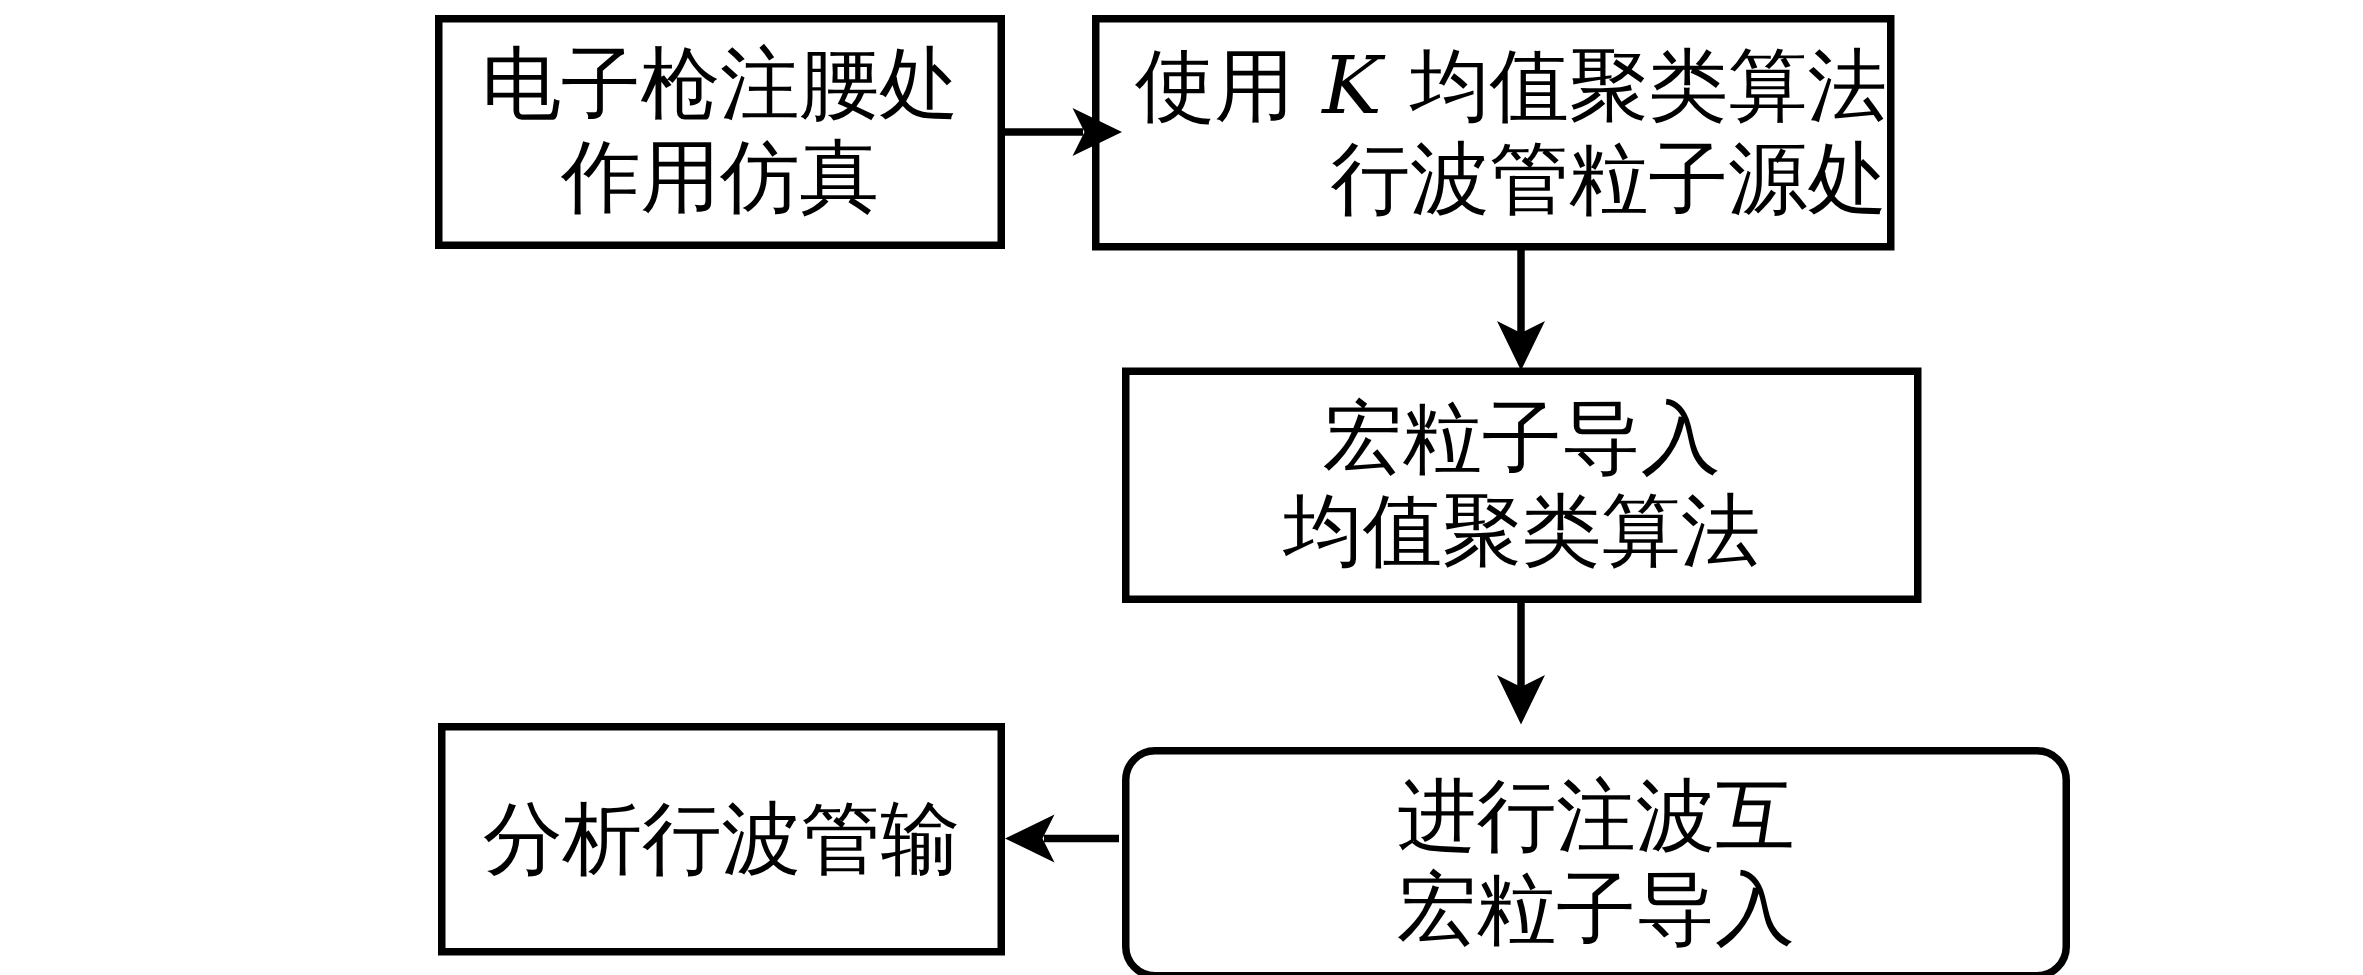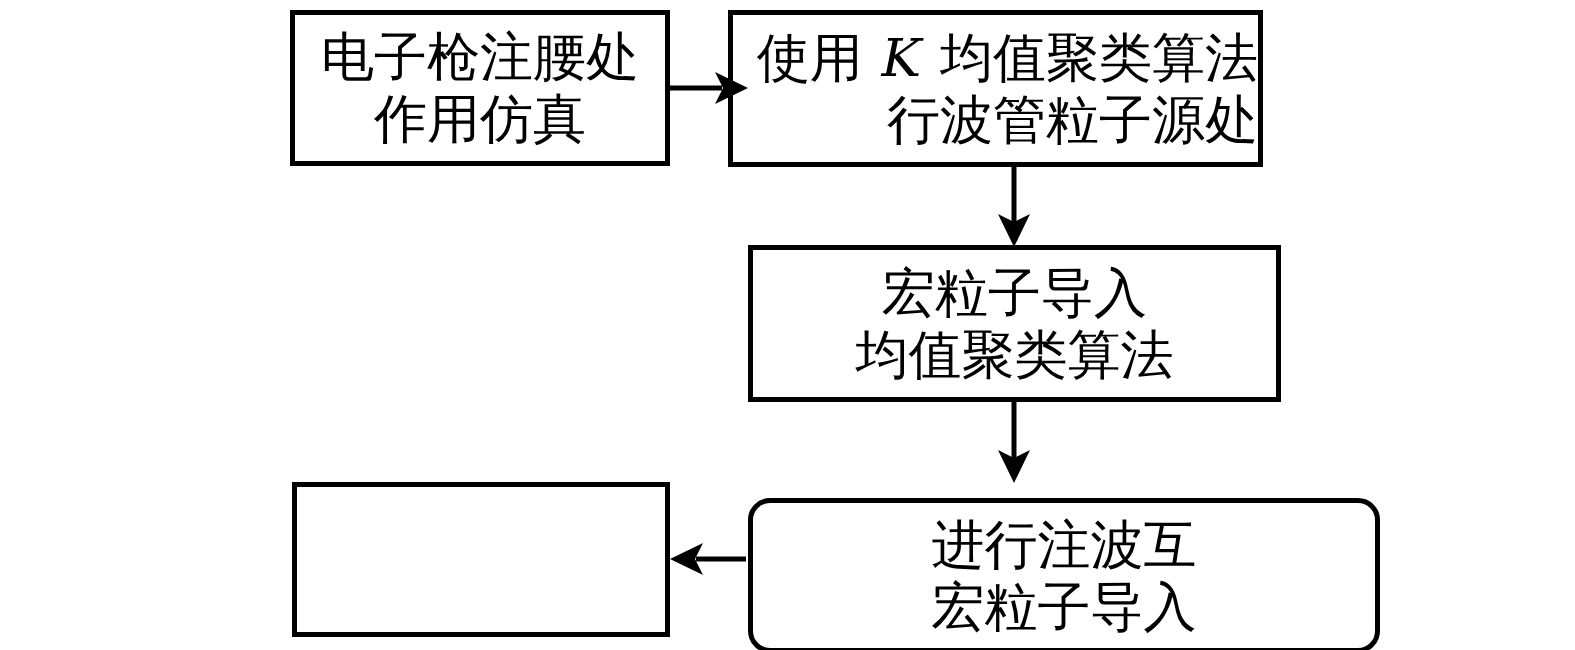--- a/index.html
+++ b/index.html
@@ -79,20 +79,21 @@
     <span class="line">宏粒子导入</span>
     <span class="line">均值聚类算法</span>
   </div>
 
   <div class="flow-box" id="box-simulation">
     <span class="line">进行注波互</span>
     <span class="line">宏粒子导入</span>
   </div>
 
   <div class="flow-box" id="box-analysis">
+    <span class="line">分析行波管输</span>
   </div>
 
   <svg class="arrow-layer" viewBox="0 0 1575 650" xmlns="http://www.w3.org/2000/svg">
     <g>
       <line x1="668" y1="88" x2="722" y2="88"></line>
       <polygon points="748,88 715,72 723,88 715,104"></polygon>
     </g>
     <g>
       <line x1="1014" y1="165" x2="1014" y2="222"></line>
       <polygon points="1014,247 998,214 1014,222 1030,214"></polygon>

